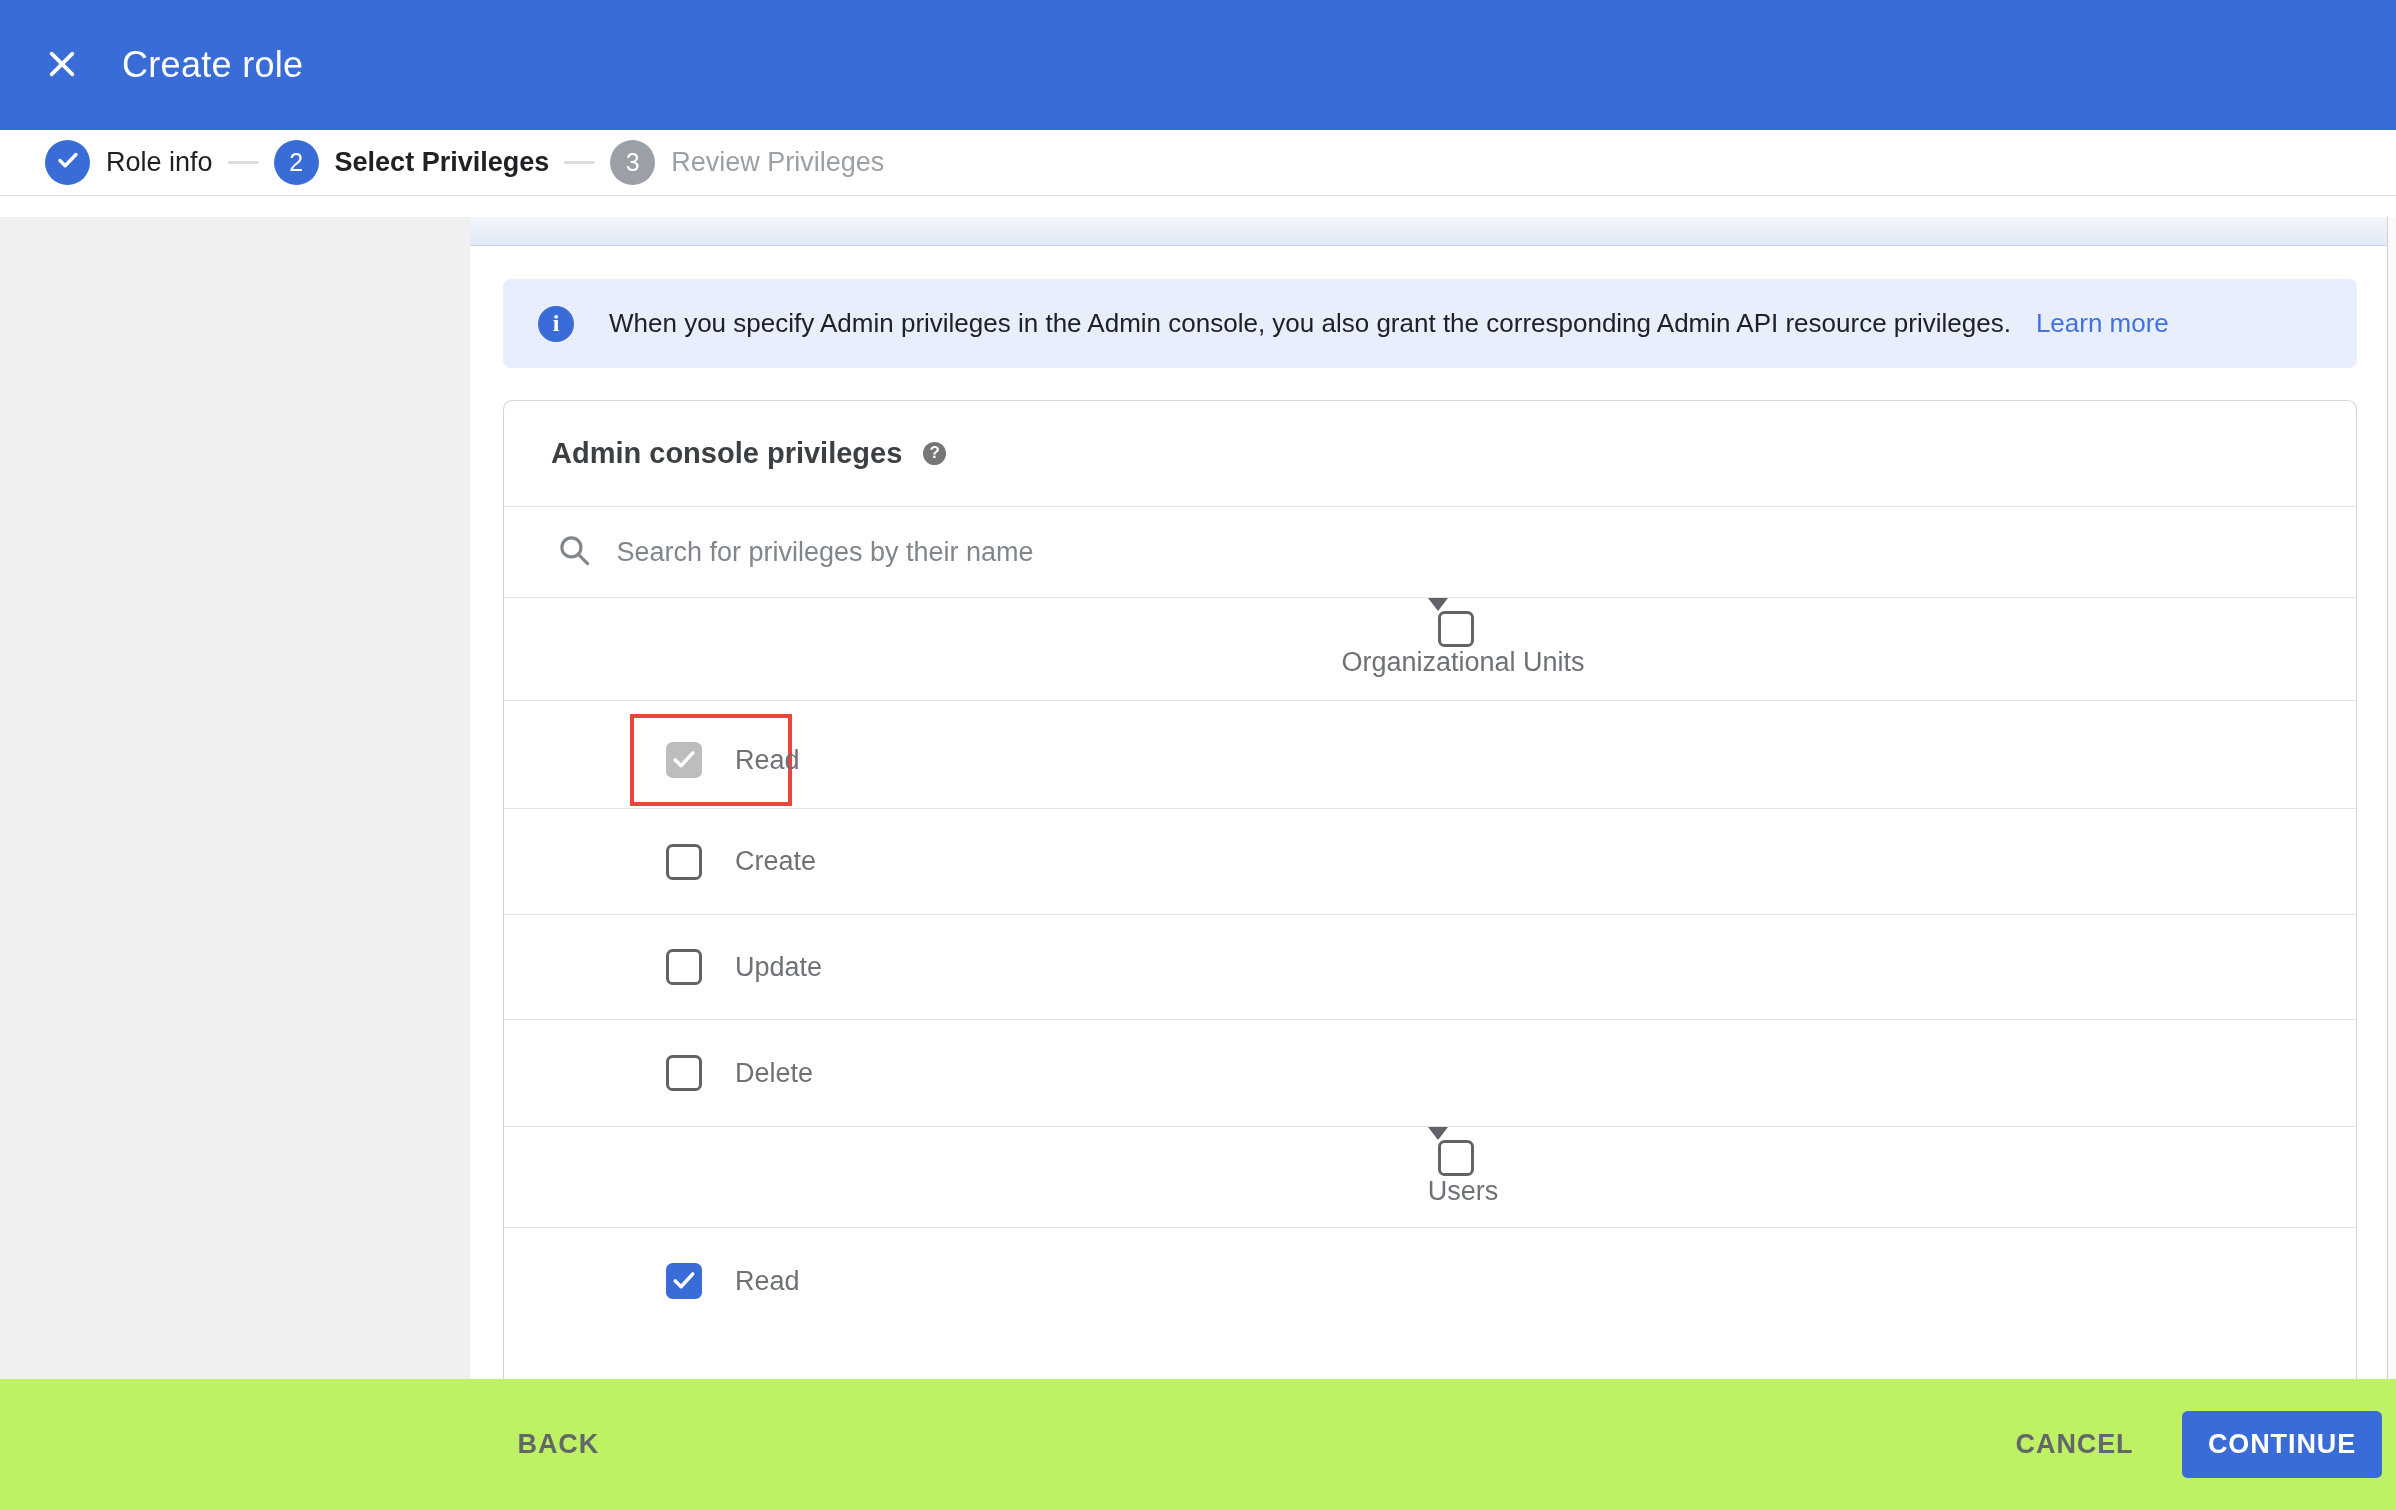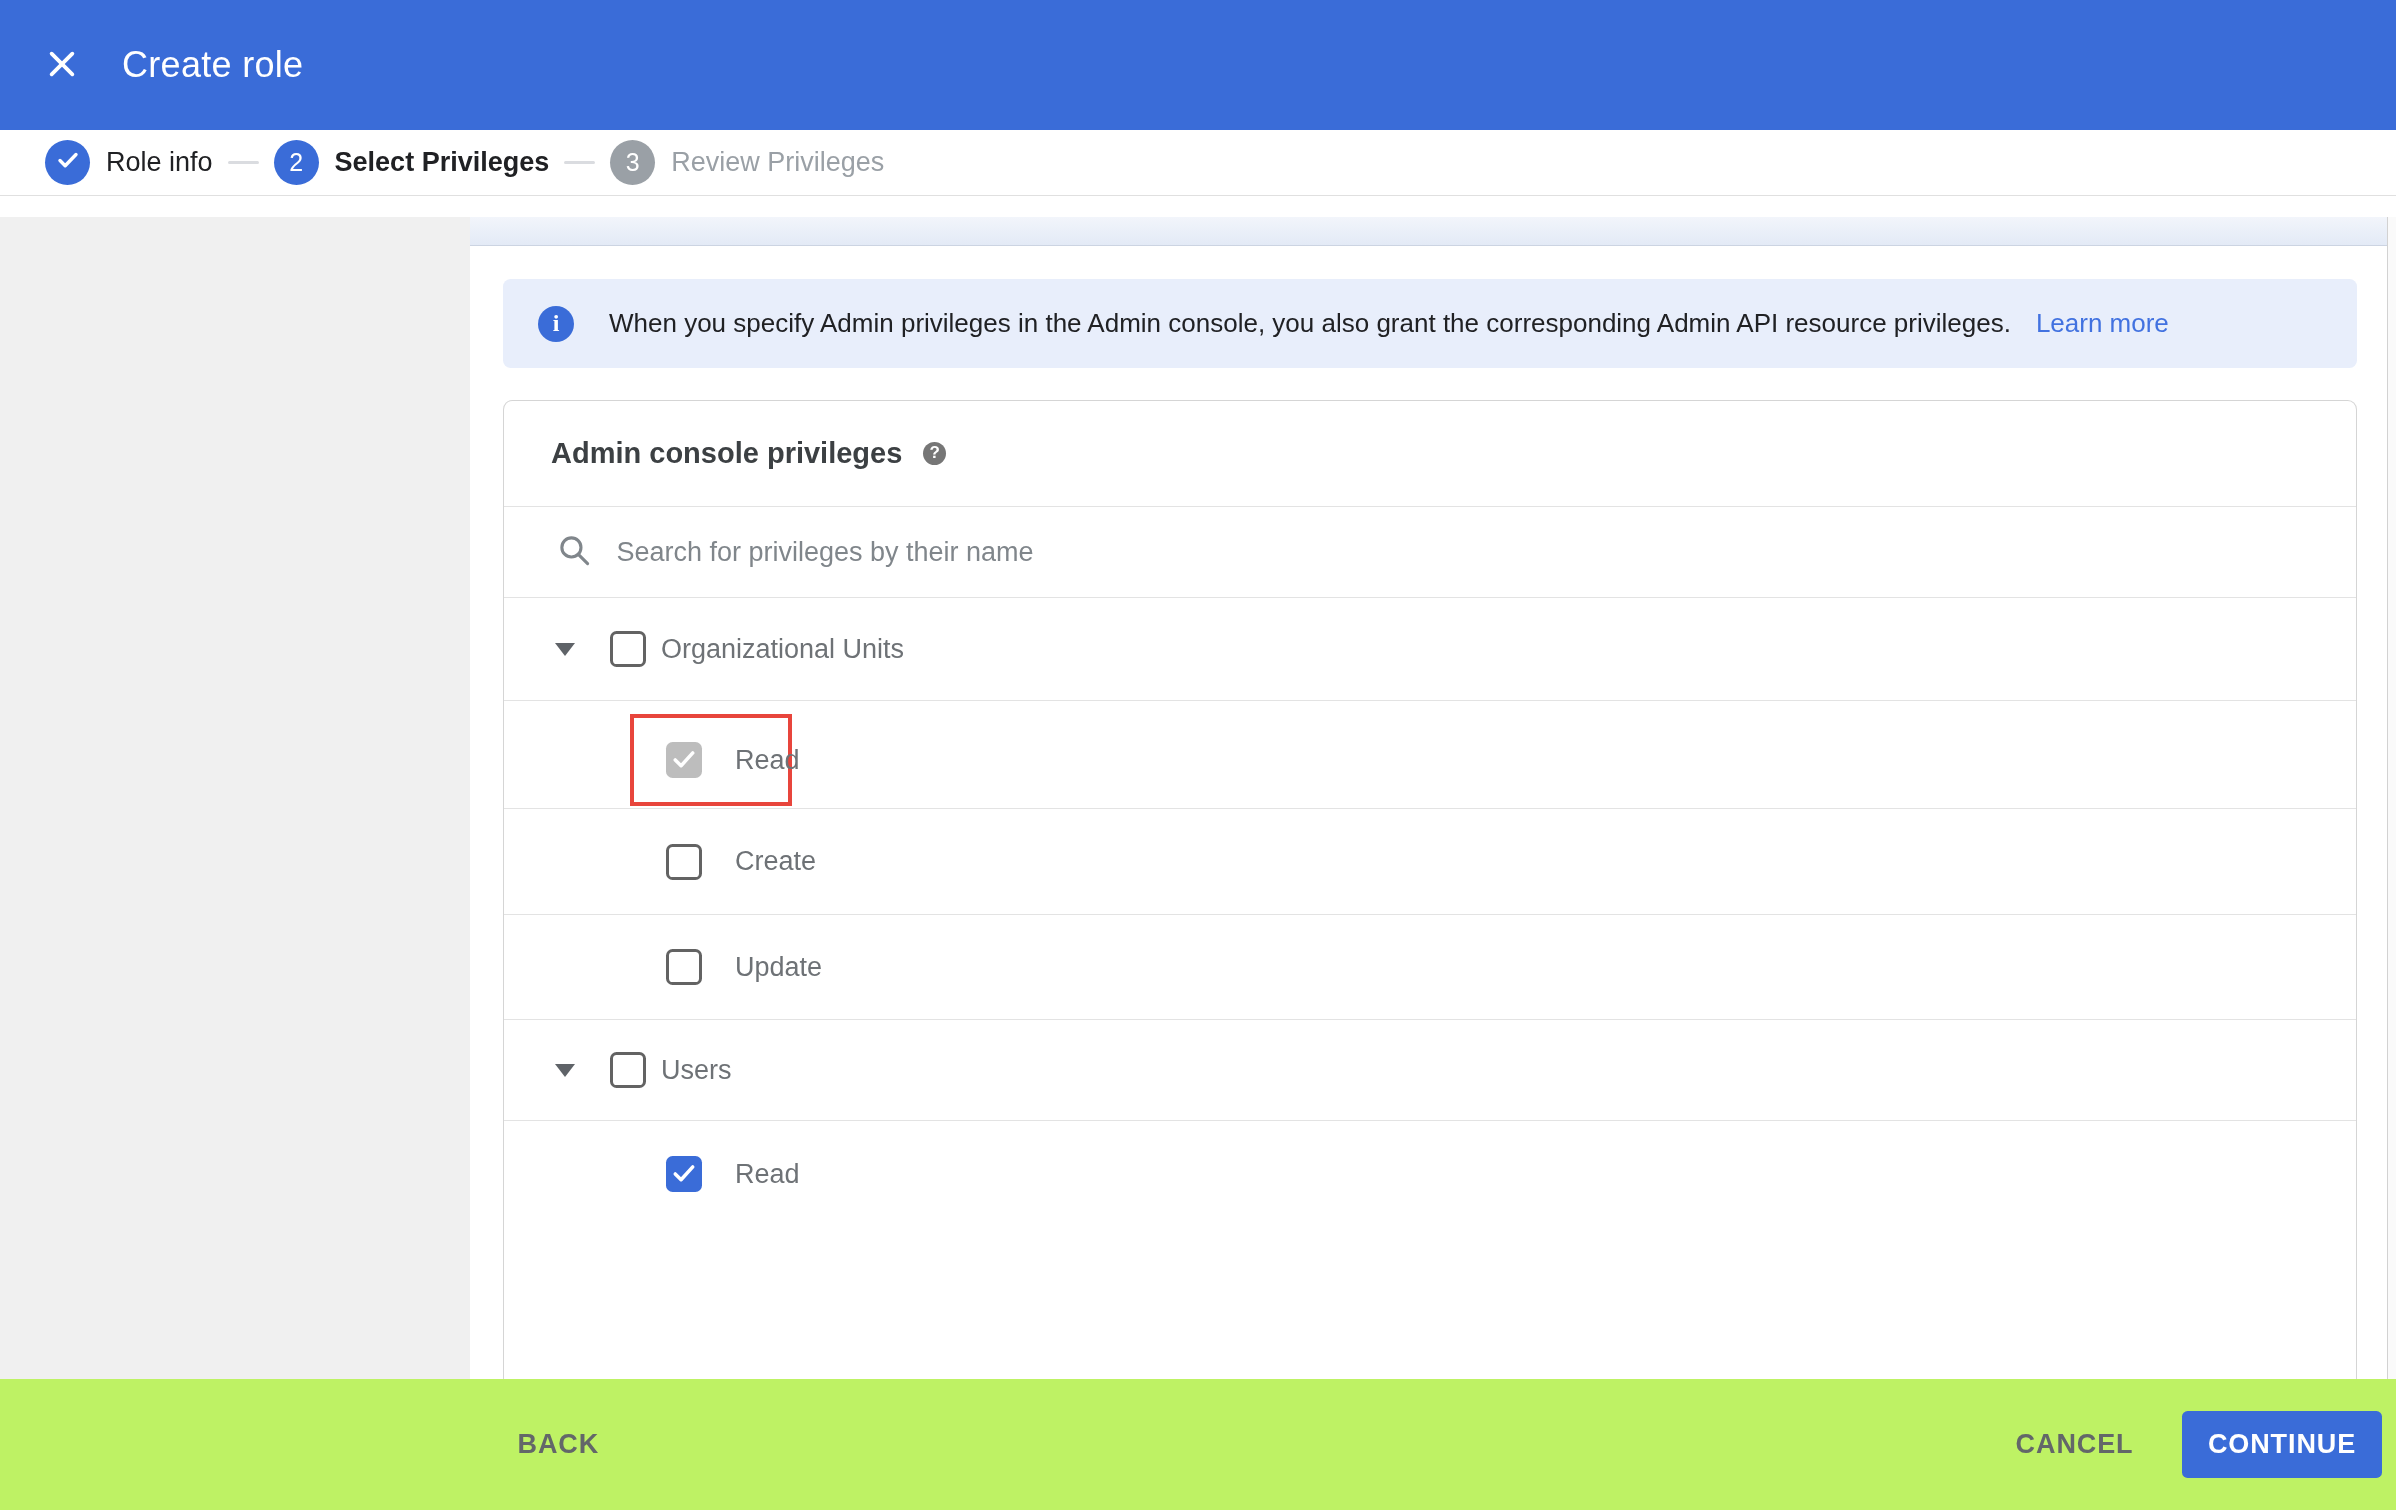--- a/index.html
+++ b/index.html
@@ -56,21 +56,21 @@
   .search-row { height:91px; border-bottom:0.9px solid #e3e3e3; display:flex; align-items:center;
                 padding-left:52px; }
   .search-input { border:none; outline:none; font-size:27px; color:#3c4043; margin-left:23.4px;
                   width:1499px; font-family:inherit; background:transparent; }
   .search-input::placeholder { color:#80868b; opacity:1; }
   .table-header { height:95px; background:#f5f5f5; border-bottom:0.9px solid #e3e3e3;
                   display:flex; align-items:center; padding-left:47px; }
   .table-header-label { font-size:26px; font-weight:700; color:#3c4043; }
 
   .row { display:flex; align-items:center; border-bottom:0.9px solid #e3e3e3; position:relative; }
-  .row.parent { padding-left:51px; }
+  .row.parent { padding-left:51px;flex-direction:column; }
   .row.child  { padding-left:162px; }
   .tri { width:0; height:0; border-left:10.3px solid transparent; border-right:10.3px solid transparent;
          border-top:13px solid #5f6368; margin-right:35px; cursor:pointer; flex:0 0 auto; }
   .cb { width:36px; height:36px; border-radius:6.6px; flex:0 0 auto; cursor:pointer;
         display:flex; align-items:center; justify-content:center; }
   .cb.unchecked { border:3.7px solid #636363; background:#fff; }
   .cb.checked-gray { background:#bdbdbd; }
   .cb.checked-blue { background:#3a6cd8; }
   .row-label { font-size:27px; color:#6e7276; margin-left:33px; }
   .row.parent .row-label { margin-left:15px; }
@@ -185,20 +185,24 @@
       <div class="row child" style="height:106px;">
         <div class="cb unchecked"></div>
         <div class="row-label">Create</div>
       </div>
 
       <div class="row child" style="height:105px;">
         <div class="cb unchecked"></div>
         <div class="row-label">Update</div>
       </div>
 
+      <div class="row child" style="height:107px;">
+        <div class="cb unchecked"></div>
+        <div class="row-label">Delete</div>
+      </div>
 
       <div class="row parent" style="height:101px;">
         <div class="tri"></div>
         <div class="cb unchecked"></div>
         <div class="row-label">Users</div>
       </div>
 
       <div class="row child" style="height:106px; border-bottom:none;">
         <div class="cb checked-blue">
           <span>

